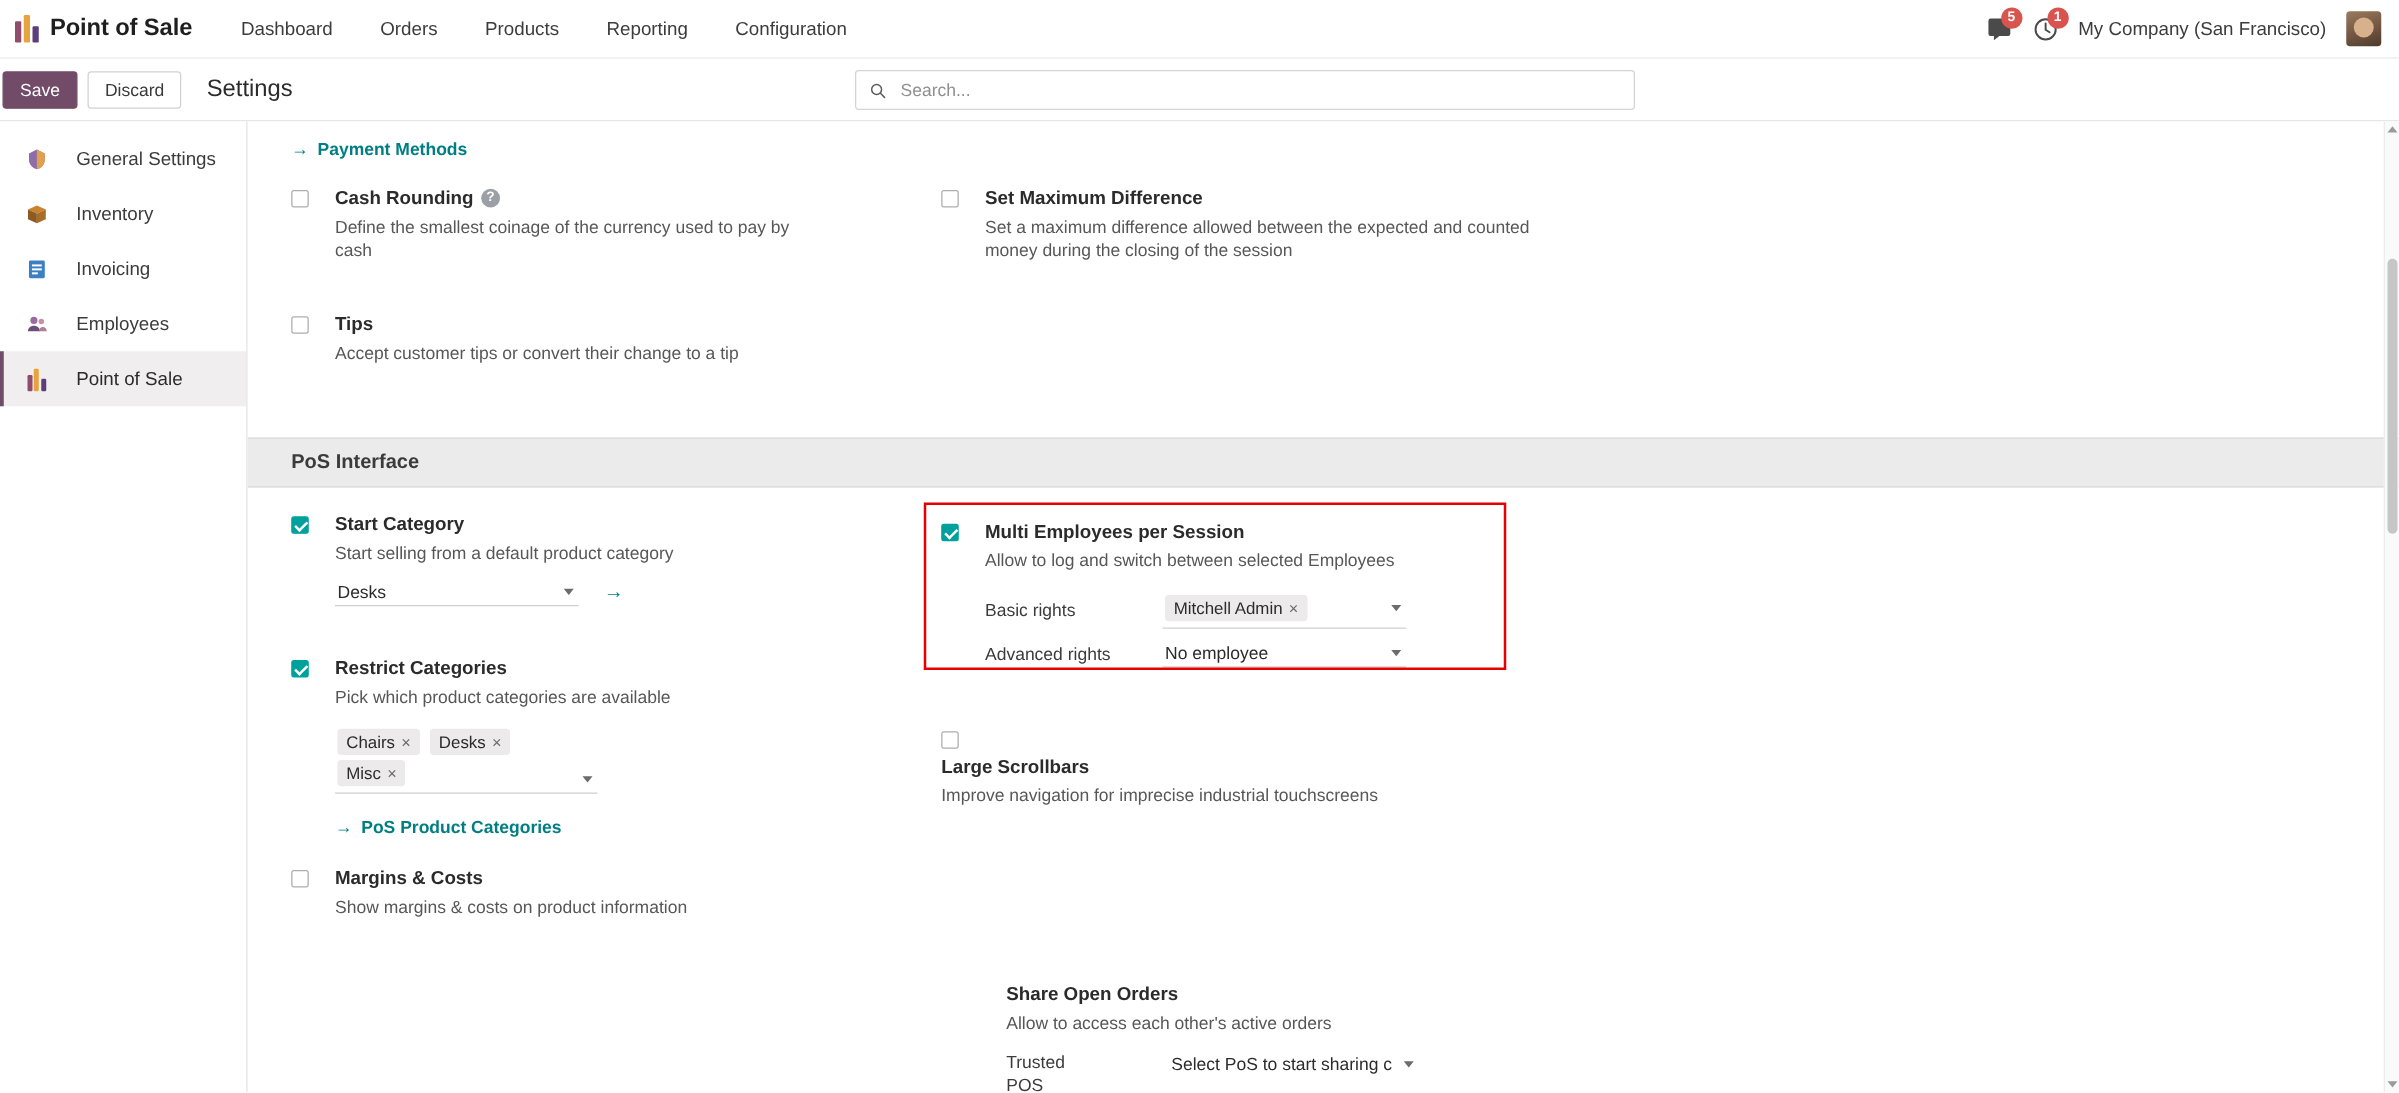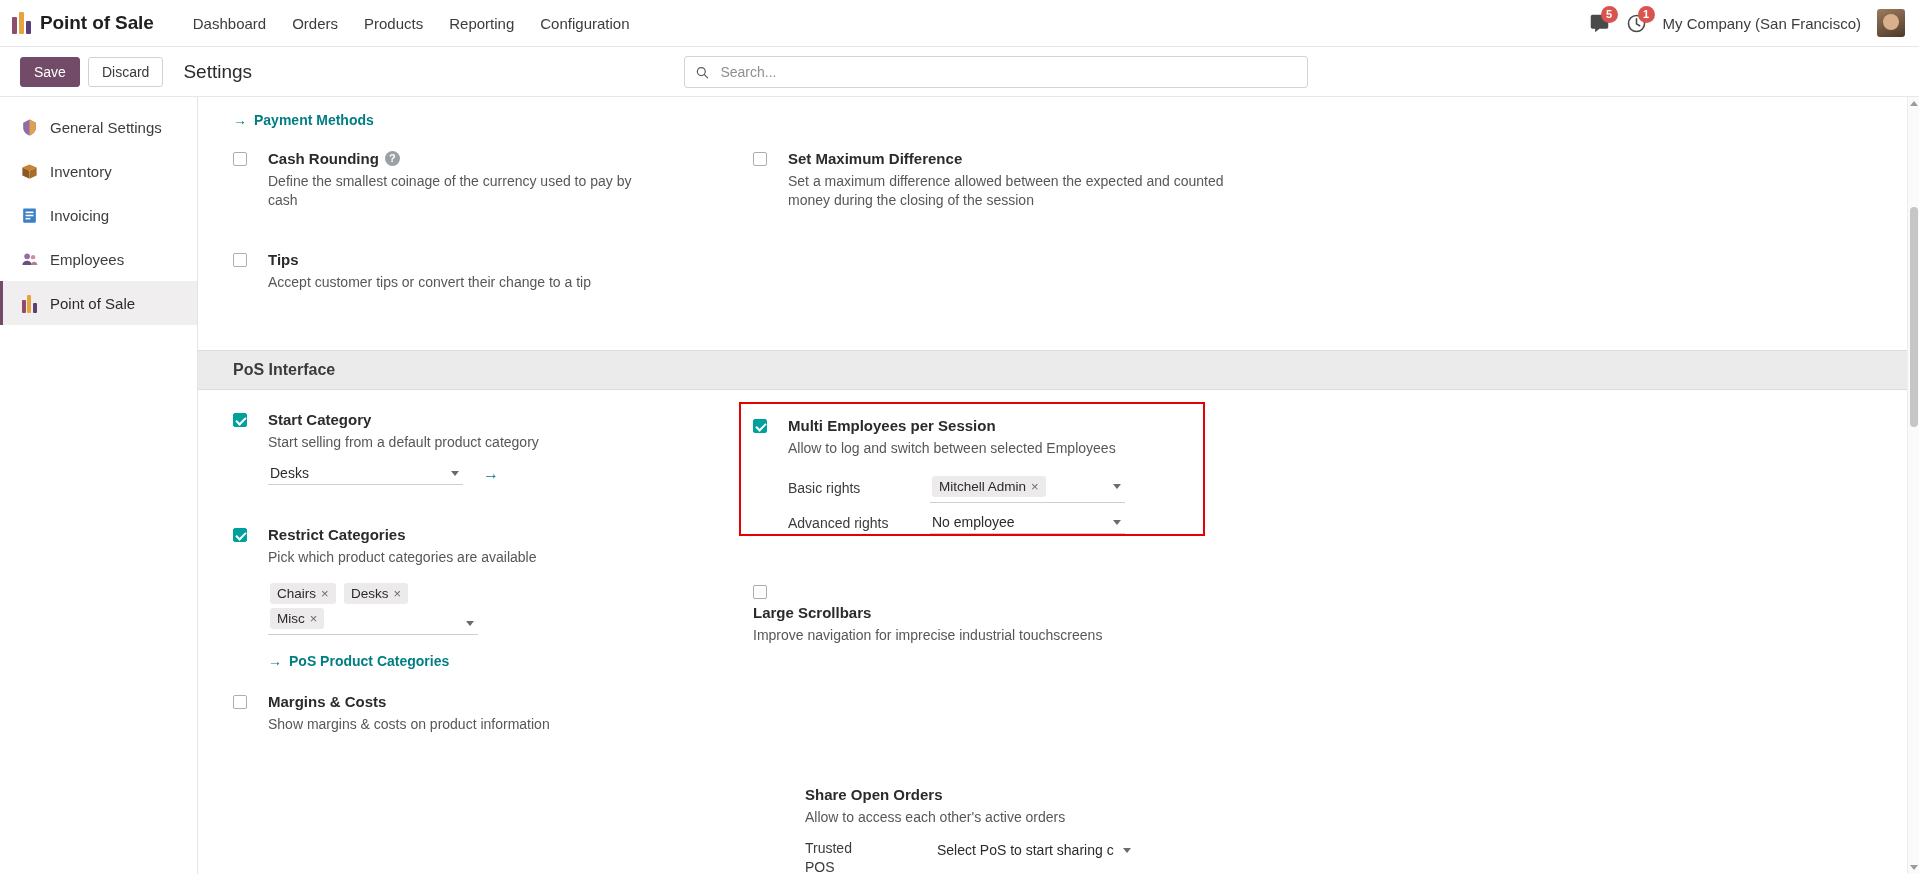--- a/index.html
+++ b/index.html
@@ -34,21 +34,21 @@
   .brand-icon i { display: block; width: 5px; border-radius: 1px; }
   .bi1 { height: 17px; background: #8f4c6b; }
   .bi2 { height: 22px; background: #e8a33d; }
   .bi3 { height: 13px; background: #5b3f7a; }
   .brand-name {
     font-size: 19px;
     font-weight: bold;
     color: #1f1f1f;
     letter-spacing: -0.1px;
   }
-  .nav-links { display: flex; align-items: center; gap: 0; }
+  .nav-links { display: flex; align-items: center; gap: 12px; }
   .nav-link {
     font-size: 15px;
     color: #3c3c3c;
     padding: 6px 13px;
     cursor: pointer;
     white-space: nowrap;
   }
   .nav-right {
     margin-left: auto;
     display: flex;
@@ -83,21 +83,21 @@
     background: #d9b08c;
   }
 
   
   .control-panel {
     height: 50px;
     background: #ffffff;
     border-bottom: 1px solid #e7e7e7;
     display: flex;
     align-items: center;
-    padding: 0 20px;
+    padding: 0 2px;
     position: relative;
   }
   .btn {
     font-size: 14px;
     border-radius: 3px;
     padding: 6px 13px;
     cursor: pointer;
     border: 1px solid transparent;
     white-space: nowrap;
   }
@@ -140,21 +140,21 @@
   .sidebar {
     width: 198px;
     min-width: 198px;
     border-right: 1px solid #e4e4e4;
     background: #fff;
     padding-top: 8px;
   }
   .side-item {
     display: flex;
     align-items: center;
-    gap: 11px;
+    gap: 22px;
     height: 44px;
     padding: 0 16px;
     font-size: 15px;
     color: #3c3c3c;
     cursor: pointer;
     border-left: 3px solid transparent;
   }
   .side-item.active {
     background: #f1eef0;
     border-left-color: #714b67;

